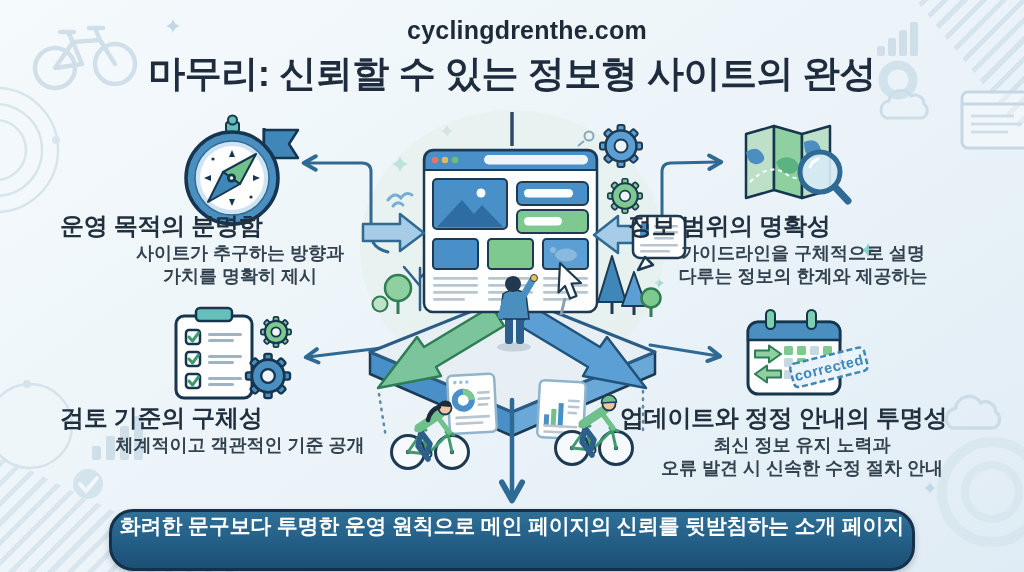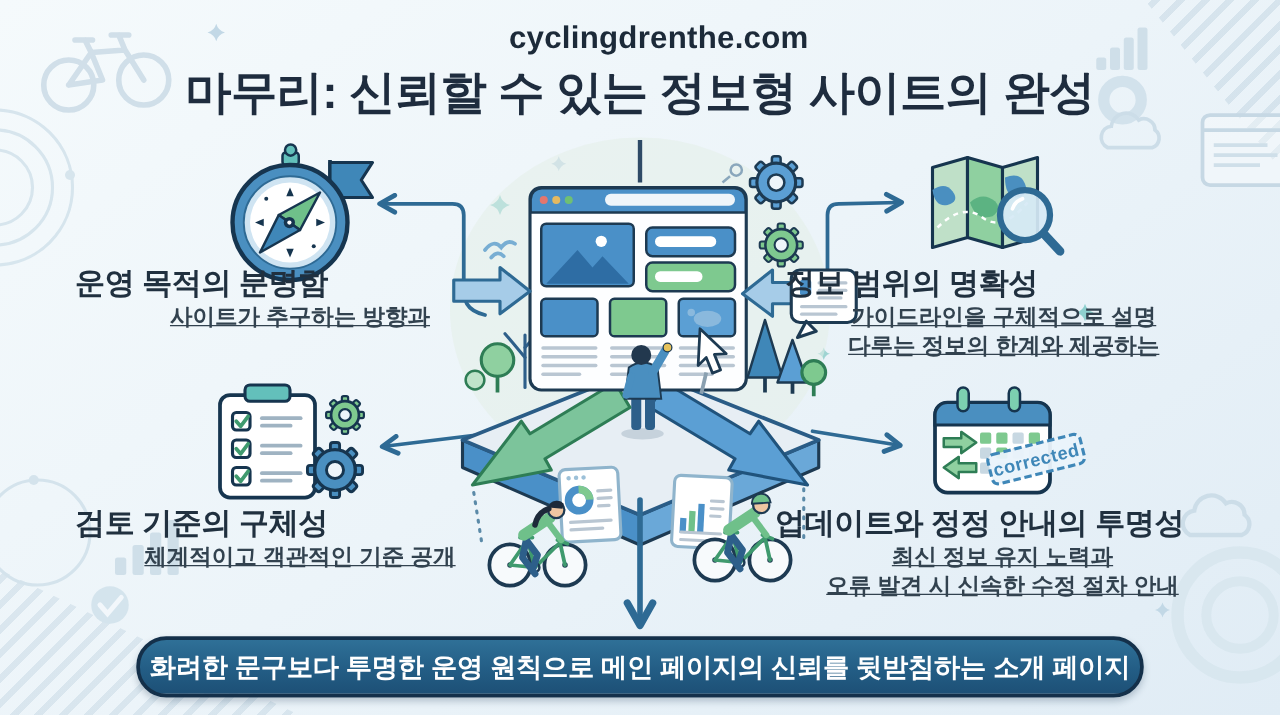--- a/index.html
+++ b/index.html
@@ -5,24 +5,24 @@
   html,body{margin:0;padding:0;background:#dfe8ef;}
   .frame{position:relative;width:1024px;height:572px;overflow:hidden;
     background:linear-gradient(145deg,#f5fafc 0%,#ecf4f9 50%,#e0ecf5 100%);
     font-family:"Liberation Sans",sans-serif;color:#1f2d3d;}
   .abs{position:absolute;}
   .site{top:16px;left:0;width:100%;text-align:center;font-size:25px;font-weight:800;
     letter-spacing:.2px;color:#1c2a39;padding-left:15px;}
   .headline{top:49px;left:0;width:100%;text-align:center;font-size:37px;font-weight:700;
     color:#1e2c3e;letter-spacing:-0.5px;}
   .q-title{font-size:24px;font-weight:800;text-align:left;color:#20303f;letter-spacing:-0.3px;}
-  .q-desc{font-size:18px;font-weight:600;line-height:23px;text-align:center;color:#32424f;text-decoration:underline;}
-  .banner{left:109px;top:509px;width:806px;height:49px;border-radius:24px;box-sizing:border-box;
+  .q-desc{font-size:18px;font-weight:600;line-height:23px;text-align:center;color:#32424f;}
+  .banner{left:109px;top:509px;width:806px;height:62px;border-radius:24px;box-sizing:border-box;
     background:linear-gradient(180deg,#2f7097 0%,#235d85 55%,#1d5076 100%);
-    border:3px solid #14304a;display:flex;align-items:center;justify-content:center;
+    border:3px solid #14304a;display:flex;justify-content:center;
     box-shadow:0 3px 6px rgba(20,48,74,.25);}
   .banner-text{font-size:21px;font-weight:700;color:#ffffff;letter-spacing:-0.2px;white-space:nowrap;}
   .stripes-tr{right:0;top:0;width:132px;height:142px;
     background:repeating-linear-gradient(-45deg,rgba(166,192,210,.30) 0 5px,transparent 5px 14px);
     clip-path:polygon(18% 0,100% 0,100% 95%);}
   .stripes-bl{left:0;bottom:0;width:252px;height:132px;
     background:repeating-linear-gradient(-45deg,rgba(166,192,210,.28) 0 5px,transparent 5px 14px);
     clip-path:polygon(0 12%,0 100%,95% 100%);}
   svg{display:block;overflow:visible;}
 </style>
@@ -325,20 +325,21 @@
       <circle cx="45" cy="83" r="1.6" fill="#16354f"></circle>
         <circle cx="83" cy="83" r="1.6" fill="#16354f"></circle>
       <polygon points="88,40 55,58 72,70" fill="#6fc08a" stroke="#16354f" stroke-width="2" stroke-linejoin="round"></polygon>
       <polygon points="40,88 55,58 72,70" fill="#3f87b8" stroke="#16354f" stroke-width="2" stroke-linejoin="round"></polygon>
       <circle cx="63.5" cy="64" r="4.5" fill="#16354f"></circle>
         <circle cx="63.5" cy="64" r="1.7" fill="#ffffff"></circle>
     </svg>
     <div class="abs q-title" style="left:60px;top:210px;width:360px">운영 목적의 분명함</div>
     <div class="abs q-desc" style="left:60px;top:242px;width:360px">
       <div>사이트가 추구하는 방향과</div>
+      <div>가치를 명확히 제시</div>
     </div>
   </div>
 
   <div class="abs" style="left:0;top:0;width:0;height:0">
     <svg class="abs" style="left:742px;top:120px" width="112" height="88" viewBox="0 0 112 88">
       <polygon points="4,14 32,6 32,70 4,78" fill="#bfe0c8" stroke="#16354f" stroke-width="2.5" stroke-linejoin="round"></polygon>
       <polygon points="32,6 60,14 60,78 32,70" fill="#8fd0a0" stroke="#16354f" stroke-width="2.5" stroke-linejoin="round"></polygon>
       <polygon points="60,14 88,6 88,70 60,78" fill="#bfe0c8" stroke="#16354f" stroke-width="2.5" stroke-linejoin="round"></polygon>
       <path d="M4,32 q10,-7 16,1 q6,8 -4,11 q-10,2 -12,-12 z" fill="#4a8fc0"></path>
       <path d="M62,22 q12,-5 16,5 q4,10 -8,11 q-8,-2 -8,-16 z" fill="#4a8fc0"></path>

